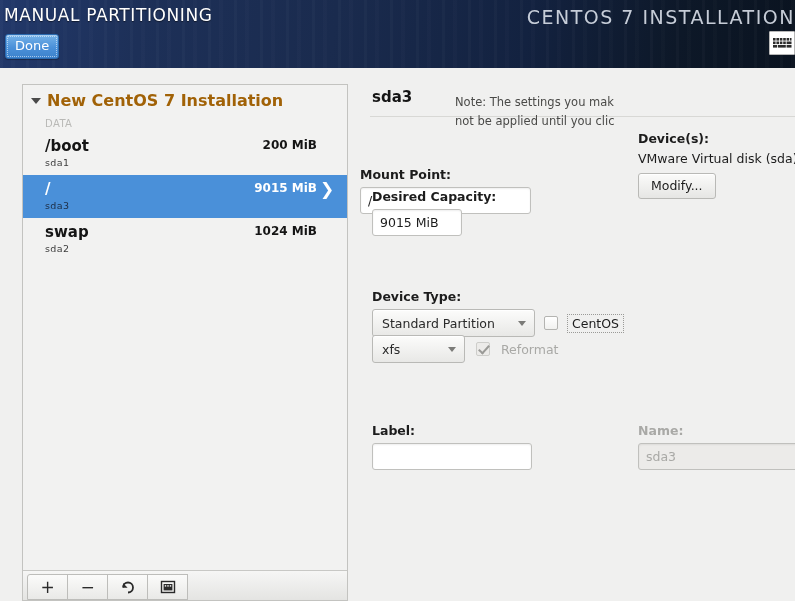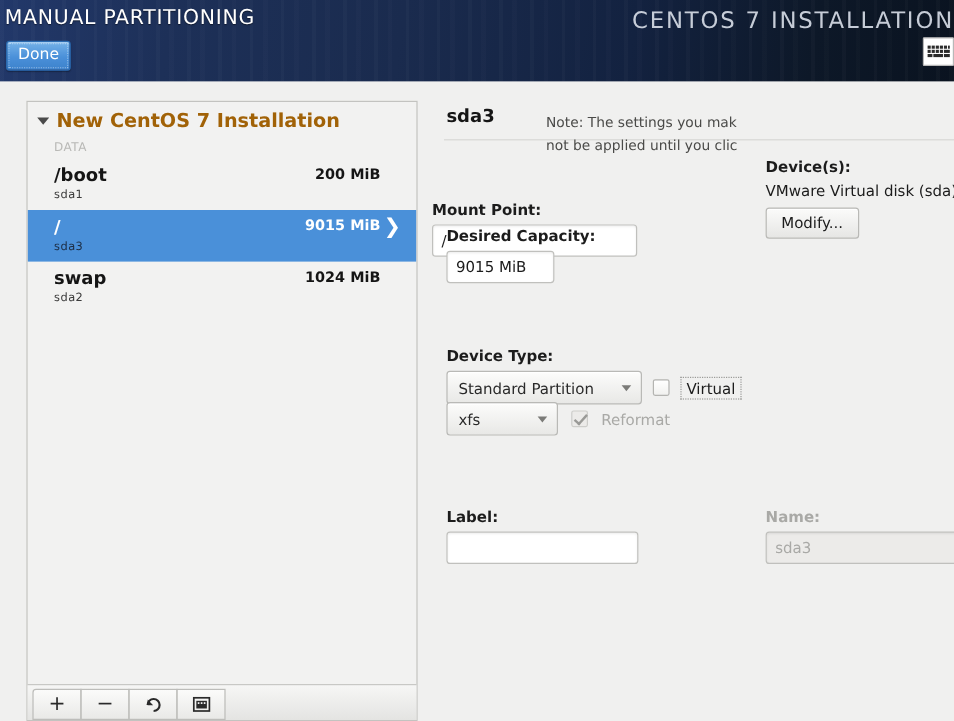--- a/index.html
+++ b/index.html
@@ -306,21 +306,21 @@
         </div>
 
         <div style="position:absolute; left:12px; top:172px;">
           <div class="fld-label">Device Type:</div>
           <div style="display:flex; align-items:center; gap:9px;text-align:right;">
             <div class="combo" style="width:163px;">
               <span>Standard Partition</span>
               <span class="arrow"></span>
             </div>
             <div class="chk-box"></div>
-            <div class="chk-label focus-dotted">Virtual</div>
+            <div class="chk-label focus-dotted">CentOS</div>
           </div>
         </div>
 
         <div style="position:absolute; left:12px; top:218px;">
           <div style="display:flex; align-items:center; gap:11px;">
             <div class="combo" style="width:93px;">
               <span>xfs</span>
               <span class="arrow"></span>
             </div>
             <div class="chk-box checked disabled"></div>

